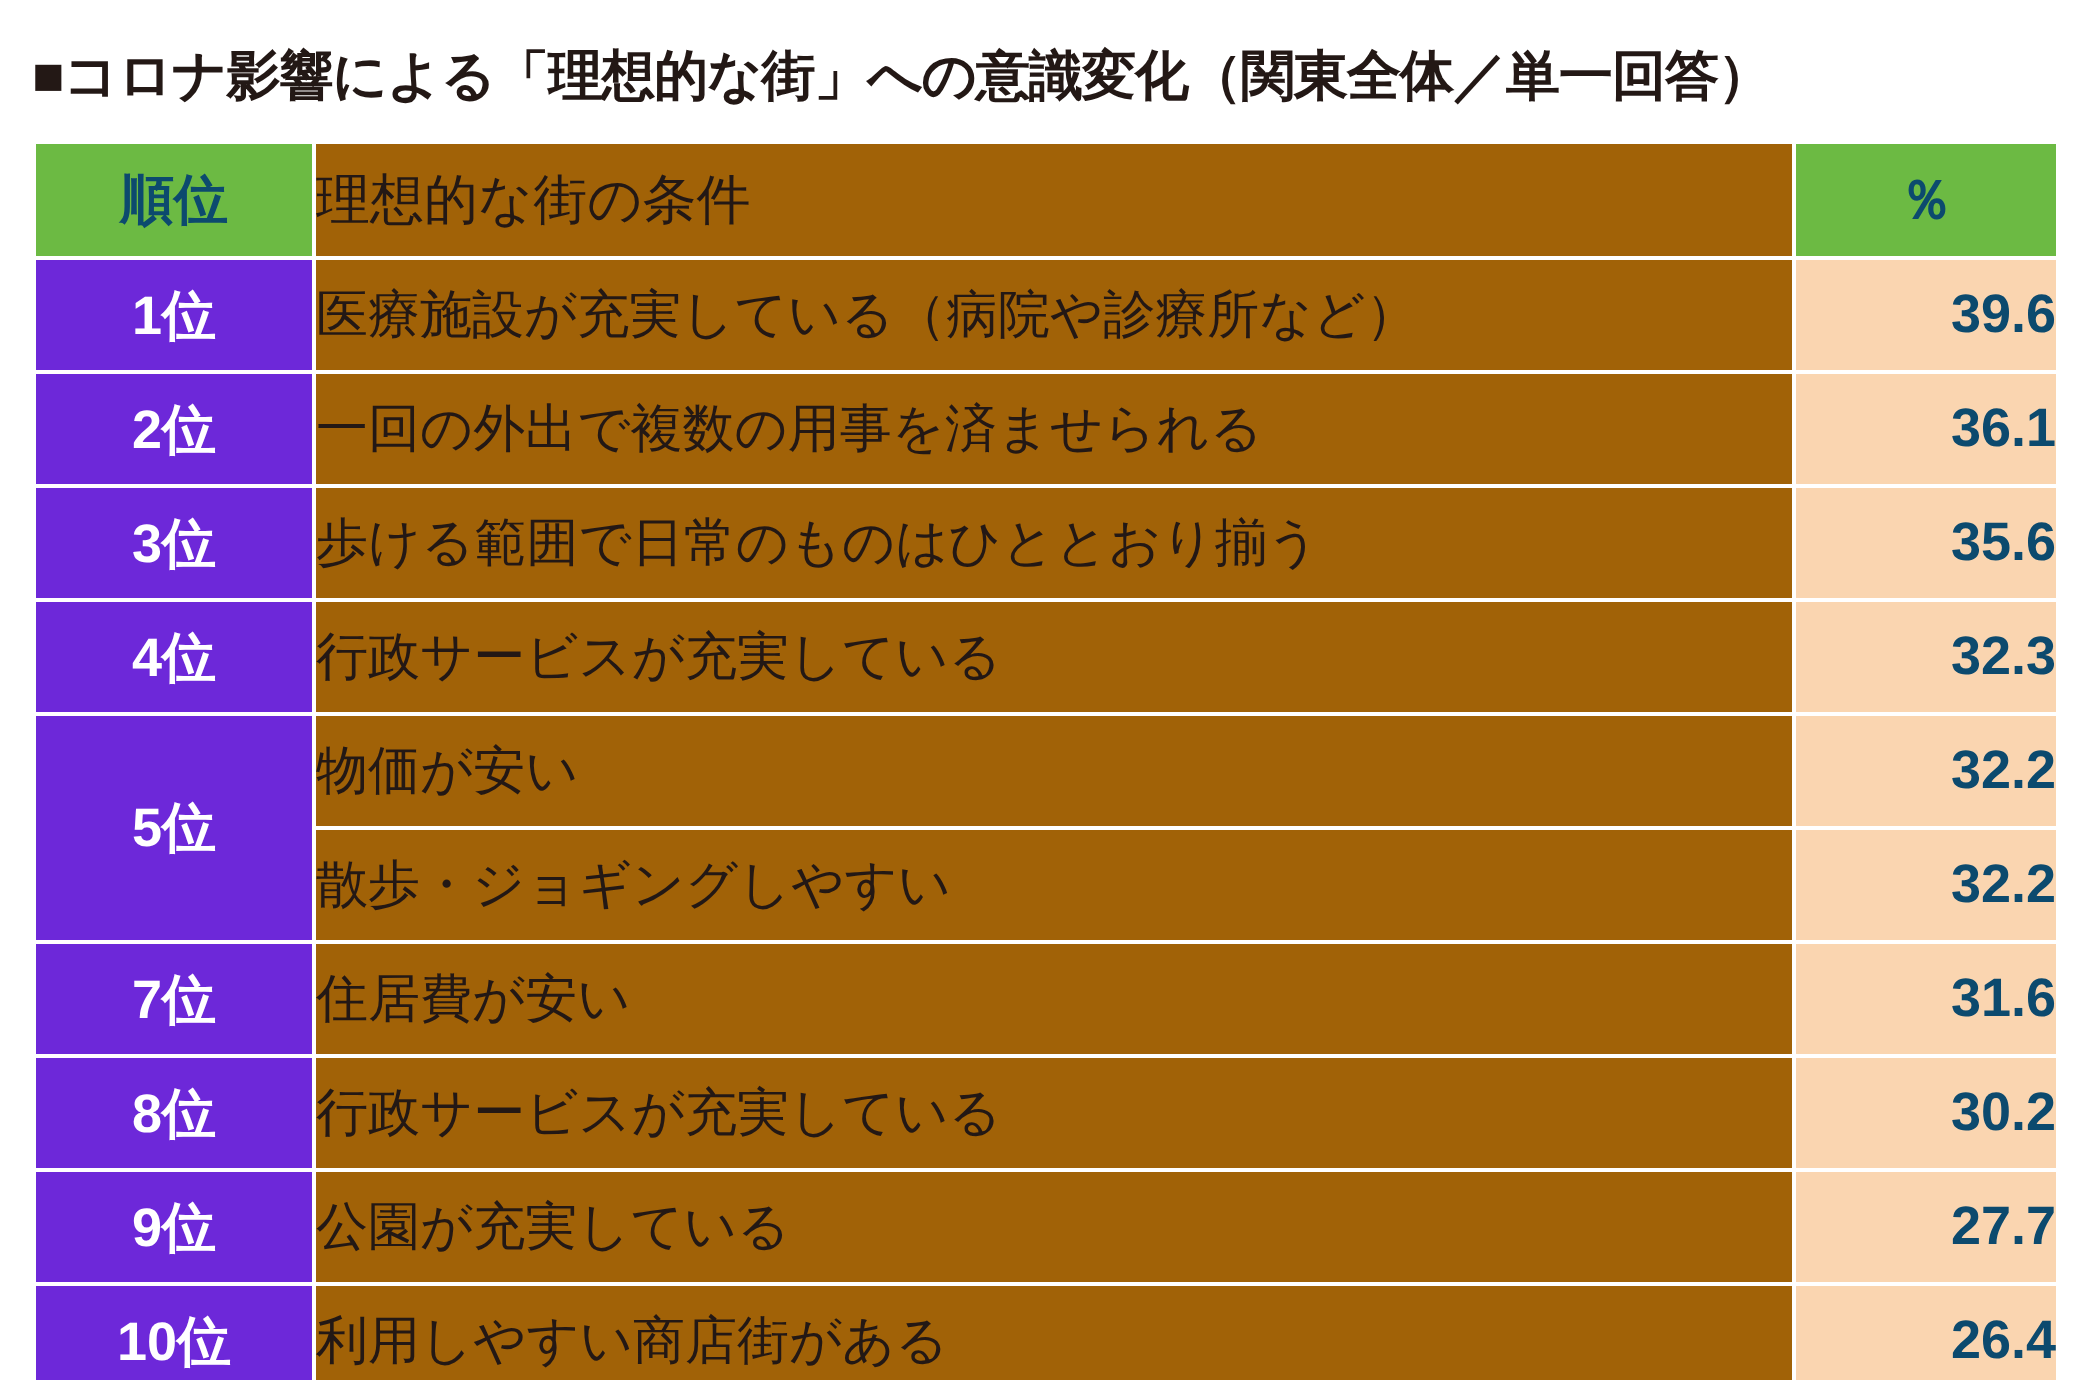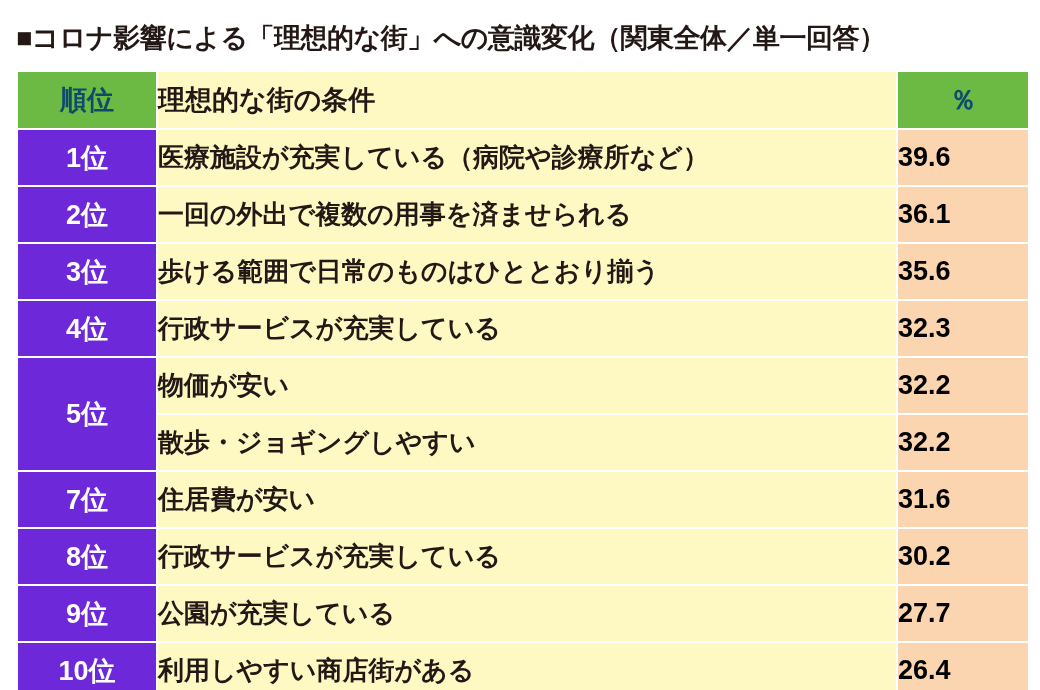--- a/index.html
+++ b/index.html
@@ -64,42 +64,42 @@
     background: #6d28d9;
     color: #ffffff;
     font-size: 27px;
     font-weight: bold;
     text-align: center;
     height: 57px;
   }
 
   
   .cond {
-    background: #fef9c3;
+    background: #a16207;
     color: #231815;
     font-size: 26px;
-    font-weight: bold;
+    font-weight: normal;
     text-align: left;
     padding-left: 16px;
     height: 57px;
     border-left: 2px solid #ffffff;
     border-right: 2px solid #ffffff;
     white-space: nowrap;
   }
   .cond-row-sep {
     border-bottom: 2px solid #d8d8d8;
   }
 
   
   .pct {
     background: #fad5b0;
-    color: #000000;
+    color: #0c4a6e;
     font-size: 27px;
     font-weight: bold;
-    text-align: left;
+    text-align: right;
     height: 57px;
   }
   
   .table-wrap {
     border: 2px solid #ffffff;
   }
 </style>
 </head>
 <body>
 

